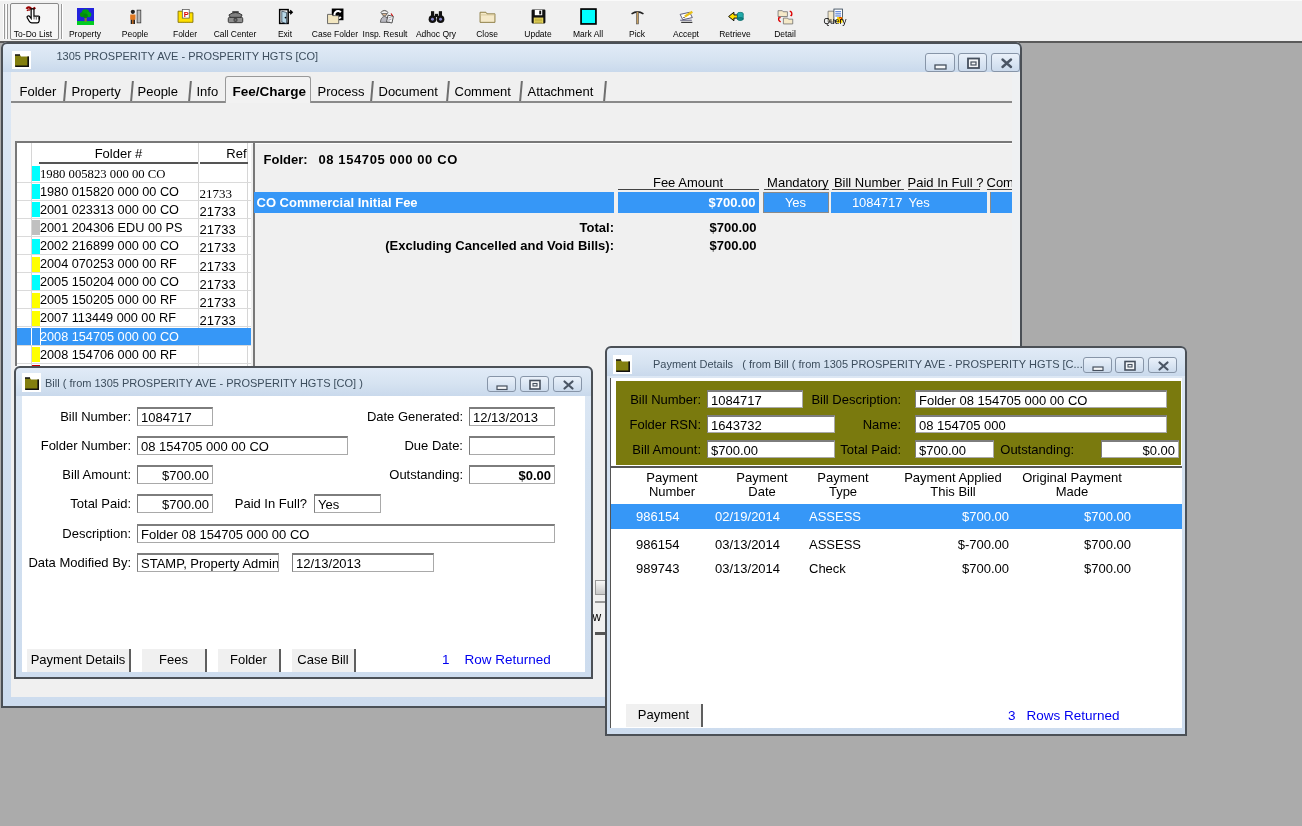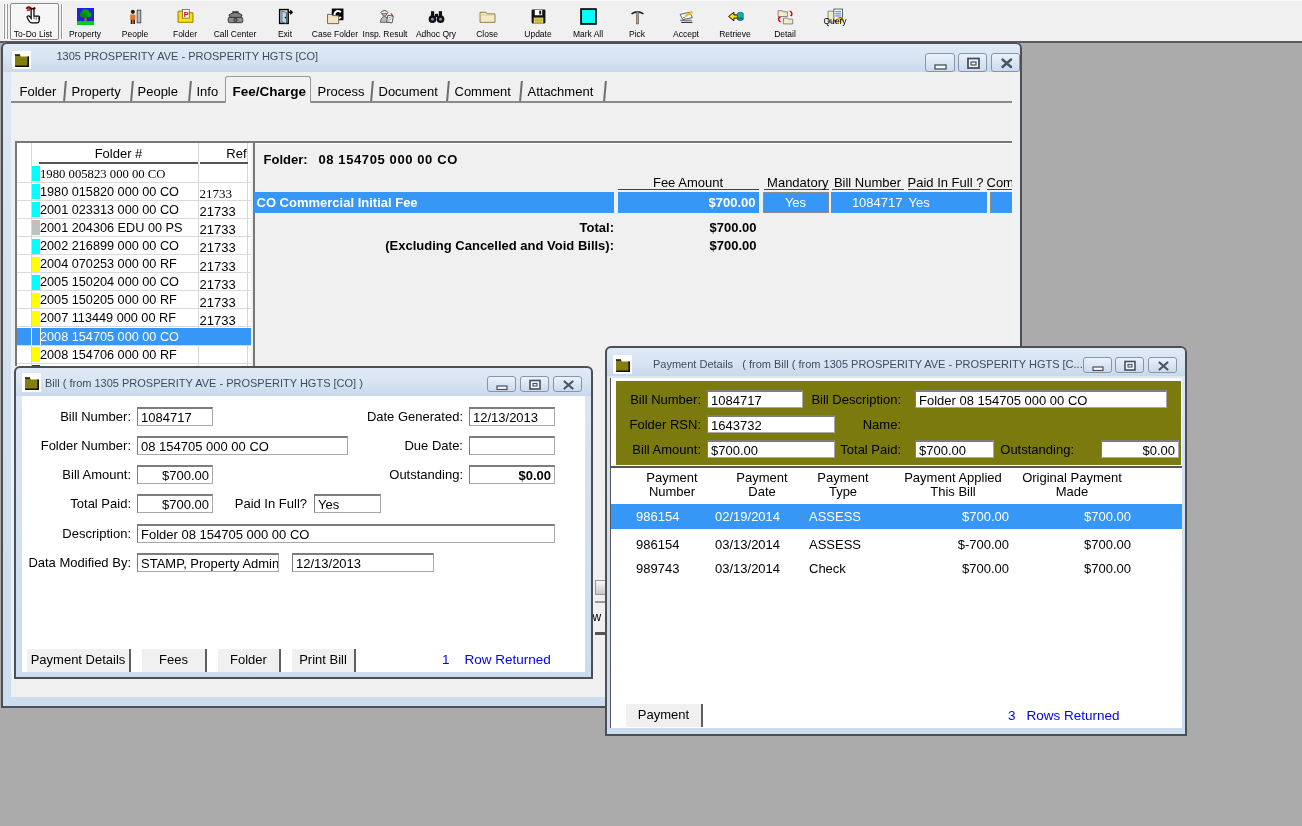--- a/index.html
+++ b/index.html
@@ -362,21 +362,21 @@
     <div class="lbl" style="left:170px;top:100px;width:115px;">Paid In Full?</div>
     <div class="fld" style="left:292px;top:98px;width:67px;height:19px;">Yes</div>
     <div class="lbl" style="left:0;top:130px;width:109px;">Description:</div>
     <div class="fld" style="left:115px;top:128px;width:418px;height:19px;">Folder 08 154705 000 00 CO</div>
     <div class="lbl" style="left:0;top:159px;width:109px;">Data Modified By:</div>
     <div class="fld" style="left:115px;top:157px;width:142px;height:19px;">STAMP, Property Admin</div>
     <div class="fld" style="left:270px;top:157px;width:142px;height:19px;">12/13/2013</div>
     <div class="btab" style="left:5px;top:253px;width:104px;height:23px;">Payment Details</div>
     <div class="btab" style="left:120px;top:253px;width:65px;height:23px;">Fees</div>
     <div class="btab" style="left:196px;top:253px;width:63px;height:23px;">Folder</div>
-    <div class="btab" style="left:270px;top:253px;width:64px;height:23px;">Print Bill</div>
+    <div class="btab" style="left:270px;top:253px;width:64px;height:23px;">Case Bill</div>
     <div class="txt blue" style="left:420px;top:256px;font-size:13.5px;">1<span style="display:inline-block;width:15px;"></span>Row Returned</div>
   </div>
   <div class="edge"></div>
 </div>
 
 <div class="win" id="pw" style="left:605px;top:346px;width:582px;height:390px;">
   <div class="tbar"></div>
   <div class="icnbg" style="left:8px;top:9px;width:19px;height:19px;"></div>
   <svg class="abs" style="left:10px;top:12px;" width="16" height="14" viewBox="0 0 16 14">
         <path d="M1 2 h5 l1 1.5 h8 v10 h-14 z" fill="#827f10"></path>
@@ -403,20 +403,21 @@
   <div class="abs" style="left:4.5px;top:32px;width:1.5px;height:350px;background:#555;"></div>
   <div class="abs" id="pc" style="left:6px;top:32px;width:571px;height:350px;background:#fff;overflow:hidden;">
     <div class="abs" style="left:5px;top:3px;width:565px;height:84px;background:#7a7a0e;"></div>
     <div class="lbl" style="left:0;top:14px;width:90px;">Bill Number:</div>
     <div class="fld" style="left:96px;top:12px;width:96px;height:18px;">1084717</div>
     <div class="lbl" style="left:180px;top:14px;width:110px;">Bill Description:</div>
     <div class="fld" style="left:304px;top:12px;width:252px;height:18px;">Folder 08 154705 000 00 CO</div>
     <div class="lbl" style="left:0;top:39px;width:90px;">Folder RSN:</div>
     <div class="fld" style="left:96px;top:37px;width:128px;height:18px;">1643732</div>
     <div class="lbl" style="left:220px;top:39px;width:70px;">Name:</div>
+    <div class="fld" style="left:304px;top:37px;width:252px;height:18px;">08 154705 000</div>
     <div class="lbl" style="left:0;top:64px;width:90px;">Bill Amount:</div>
     <div class="fld" style="left:96px;top:62px;width:128px;height:18px;">$700.00</div>
     <div class="lbl" style="left:200px;top:64px;width:90px;">Total Paid:</div>
     <div class="fld" style="left:304px;top:62px;width:79px;height:18px;">$700.00</div>
     <div class="lbl" style="left:374px;top:64px;width:89px;">Outstanding:</div>
     <div class="fld" style="left:490px;top:62px;width:78px;height:18px;text-align:right;">$0.00</div>
     <div class="abs" style="left:0;top:88px;width:571px;height:1.5px;background:#555;"></div>
     <div class="hdr2" style="left:21px;top:93px;width:80px;">Payment<br>Number</div>
     <div class="hdr2" style="left:111px;top:93px;width:80px;">Payment<br>Date</div>
     <div class="hdr2" style="left:192px;top:93px;width:80px;">Payment<br>Type</div>

